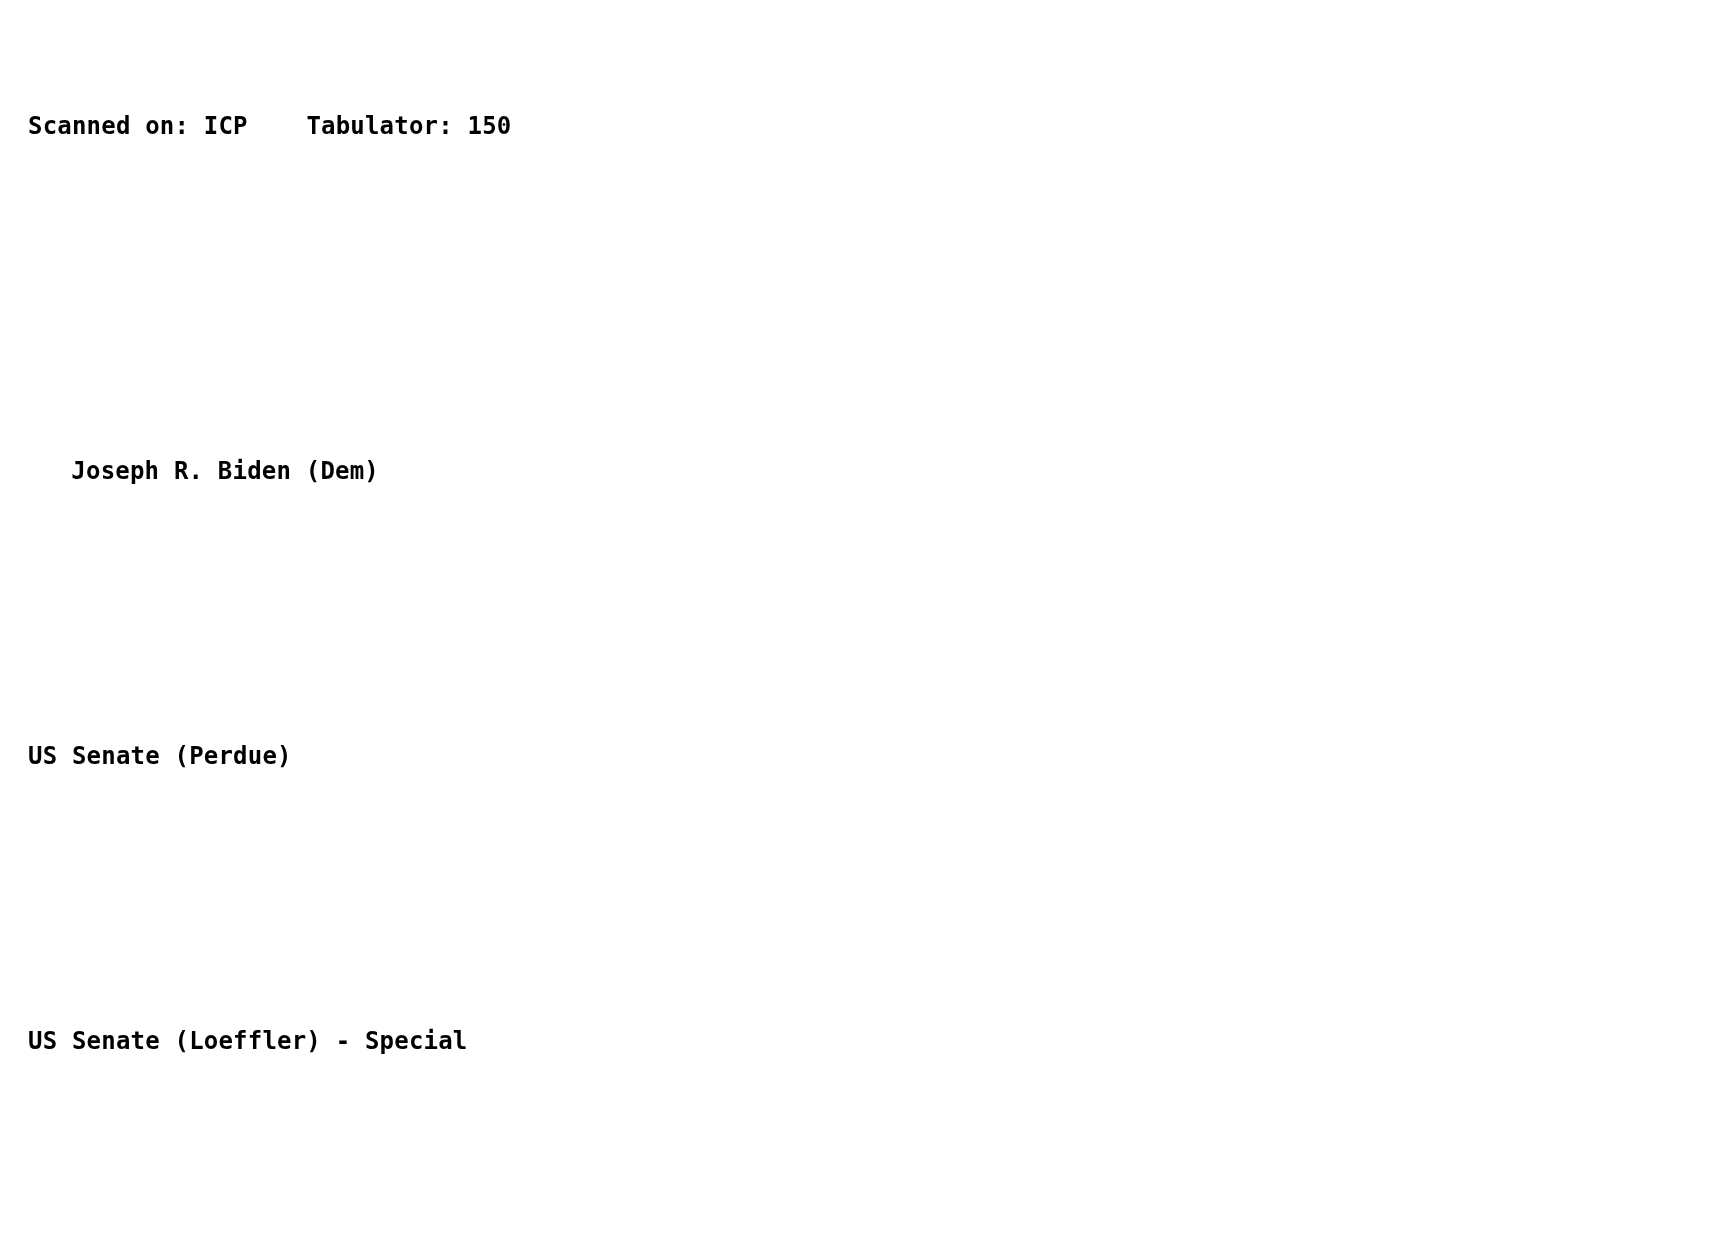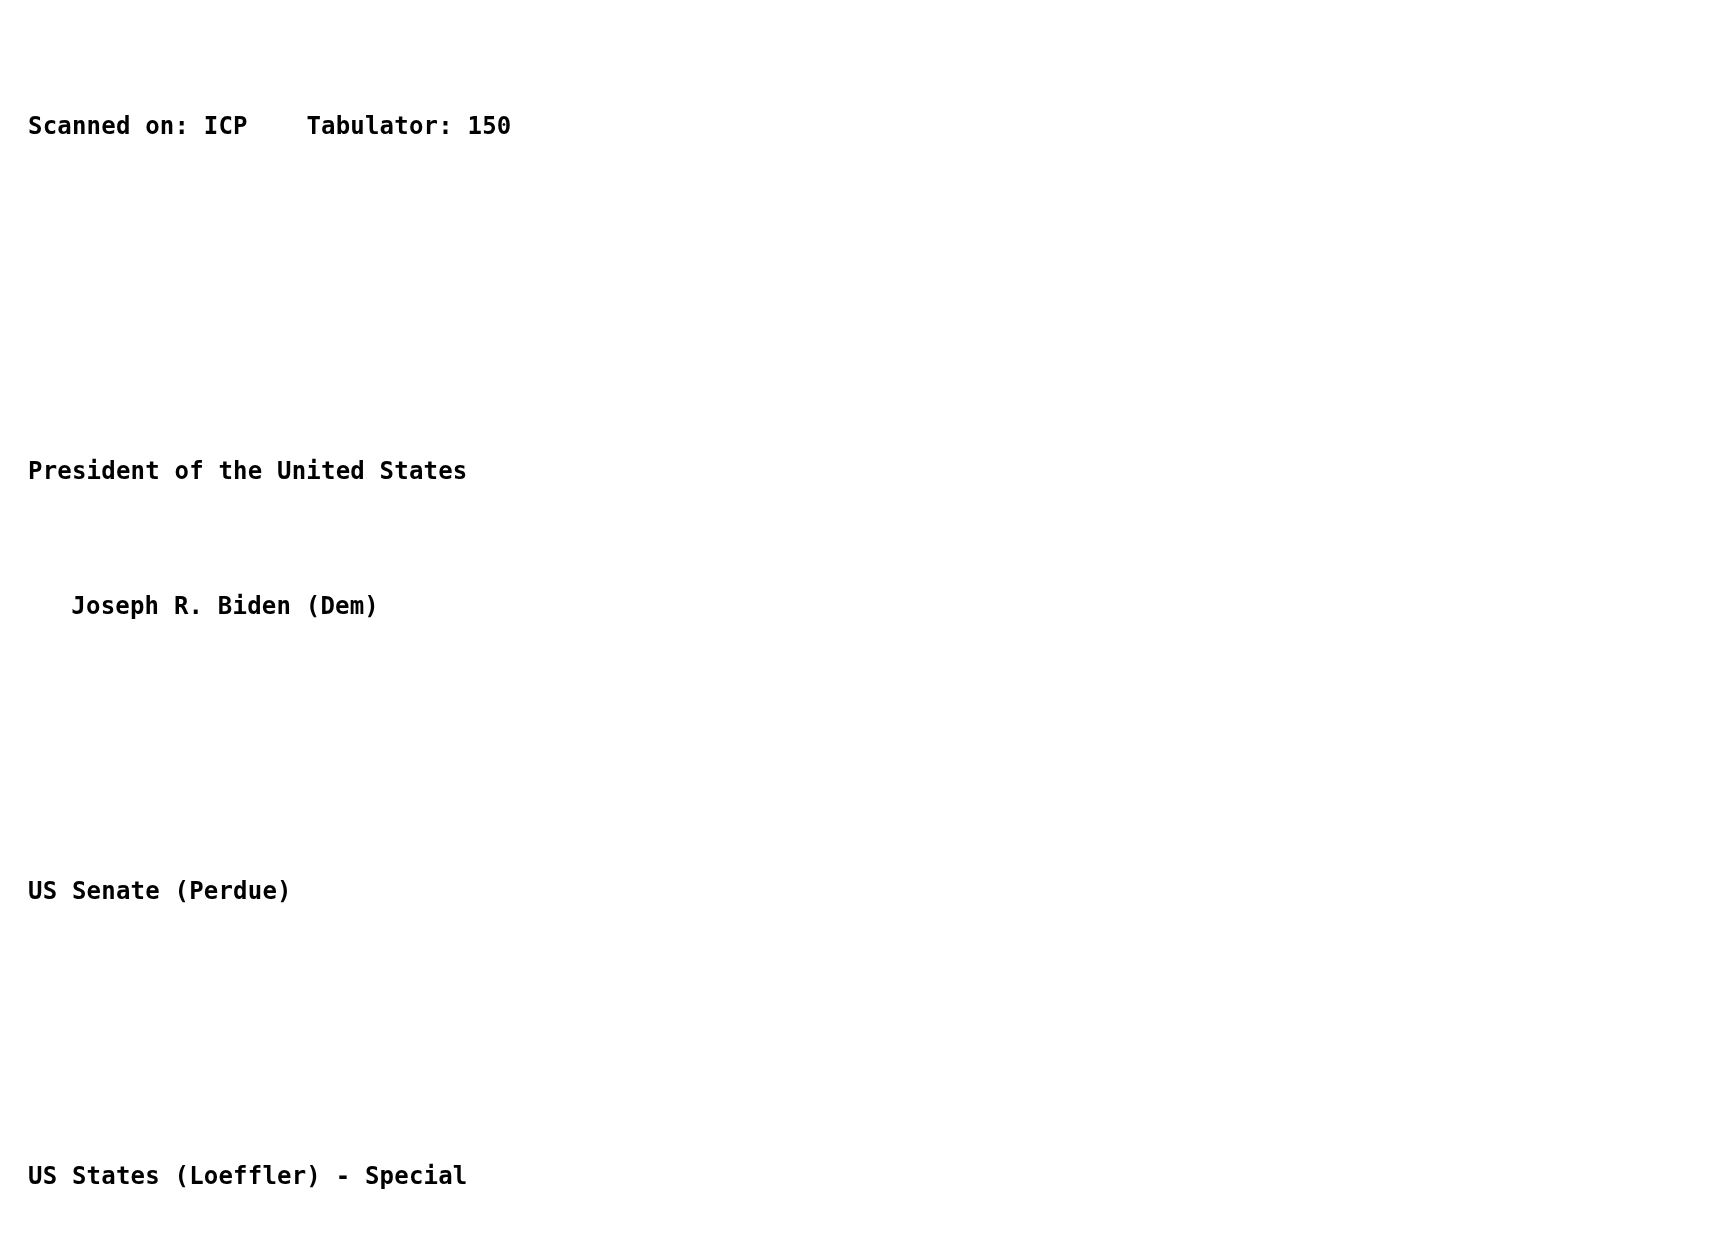--- a/index.html
+++ b/index.html
@@ -34,30 +34,29 @@
   }
 </style>
 </head>
 <body style="background: rgb(255, 255, 255);">
 
 <div class="report" style="color: rgb(0, 0, 0);">
   <div class="line"><span>Scanned on:</span> <span>ICP</span>    <span>Tabulator:</span> <span>150</span></div>
   <div class="blank-line"></div>
   <div>
   <div class="contest">
-    <div class="line contest-title">President of the United States</div>
     <div class="line contest-selection">Joseph R. Biden (Dem)</div>
   </div>
 
   <div class="contest">
     <div class="line contest-title">US Senate (Perdue)</div>
   </div>
 
   <div class="contest">
-    <div class="line contest-title">US States (Loeffler) - Special</div>
+    <div class="line contest-title">US Senate (Loeffler) - Special</div>
   </div>
 
   
 
   
 
   
 
   
 

